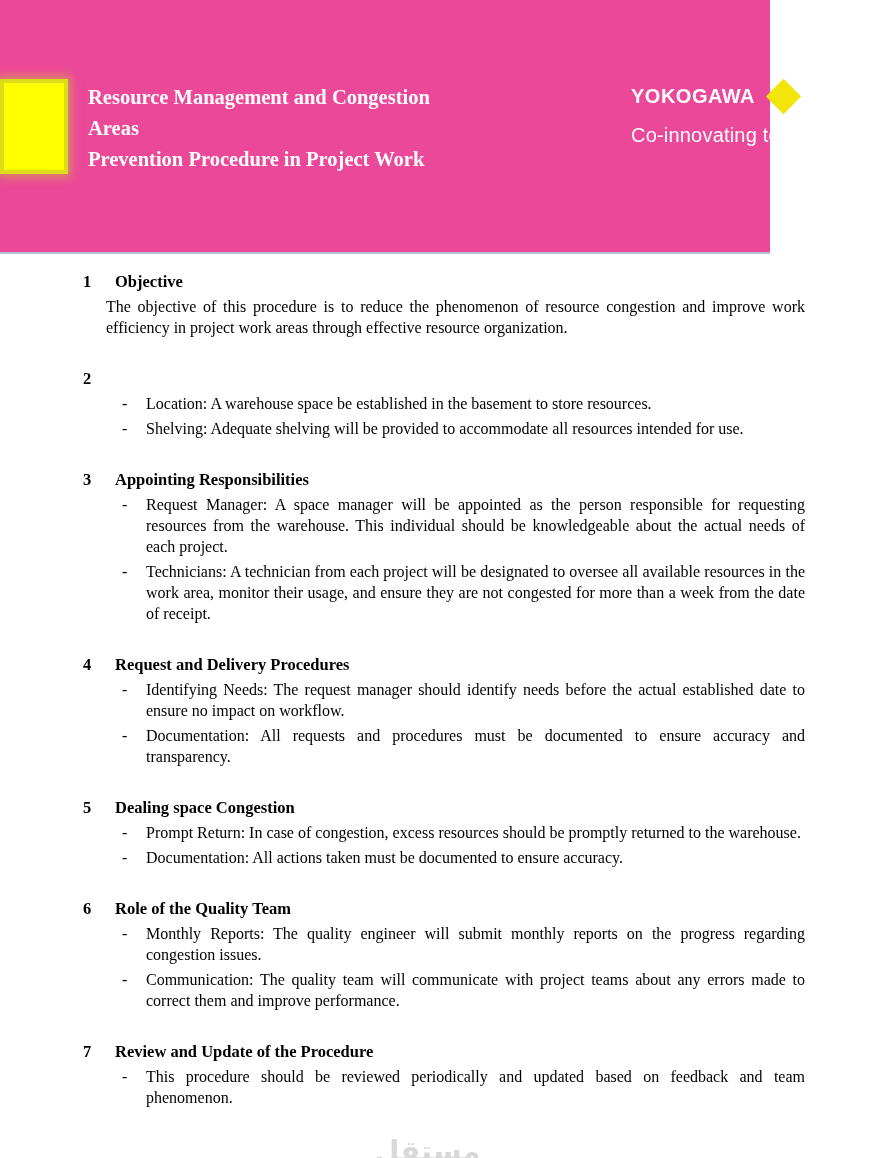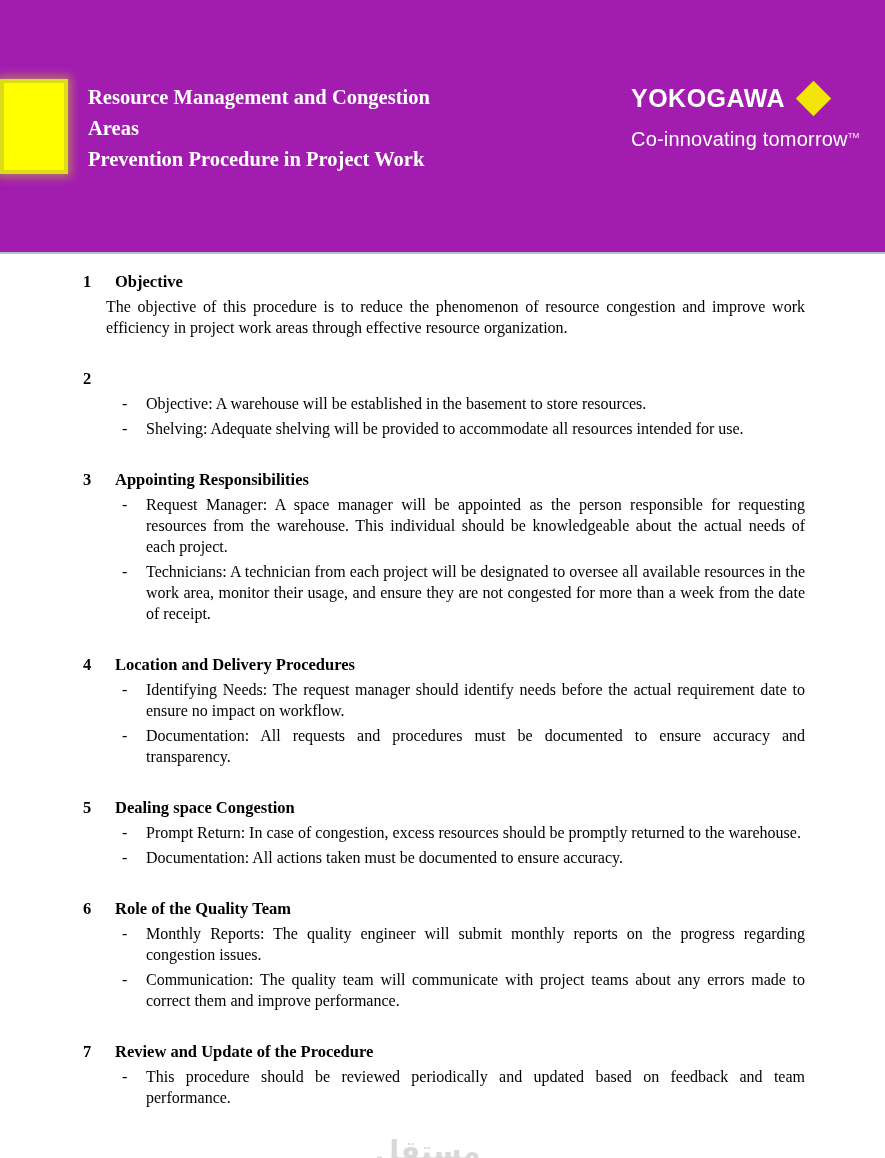--- a/index.html
+++ b/index.html
@@ -4,38 +4,38 @@
 <style>
   * { margin:0; padding:0; box-sizing:border-box; }
   html,body { background:#ffffff; }
   .page {
     position:relative; width:885px; height:1158px;
     background:#ffffff; overflow:hidden; color:#000;
     font-family:"Liberation Serif", serif;
   }
   
   .header {
-    position:absolute; top:0; left:0; width:885px; height:254px;
-    background:#a21caf; border-bottom:2px solid #b6c0d0;
+    position:absolute; top:0; left:0; width:770px; height:254px;
+    background:#ec4899; border-bottom:2px solid #b6c0d0;
   }
   .yellow-square {
     position:absolute; left:0; top:79px; width:68px; height:95px;
     background:#ffff00;
     border:4px solid rgba(214,214,30,0.85);
     box-shadow:0 0 9px 3px rgba(200,200,40,0.55);
   }
   .doc-title {
     position:absolute; left:88px; top:82px; width:430px;
     color:#ffffff; font-weight:bold; font-size:20.5px; line-height:31px;
   }
   .logo-area { position:absolute; left:631px; top:84px; width:250px; }
   .logo-row { display:flex; align-items:center; }
   .logo-text {
     color:#ffffff; font-family:"Liberation Sans", sans-serif;
-    font-weight:bold; font-size:25px; letter-spacing:0.5px;
+    font-weight:bold; font-size:20px; letter-spacing:0.5px;
     transform:scaleY(1.02); white-space:nowrap;
   }
   .logo-diamond {
     width:25px; height:25px; background:#F3E50A;
     transform:rotate(45deg); margin-left:16px; flex-shrink:0;
   }
   .tagline {
     margin-top:15px; color:#ffffff; white-space:nowrap;
     font-family:"Liberation Sans", sans-serif; font-size:20px; letter-spacing:0.2px;
   }
@@ -97,21 +97,21 @@
       </div>
       <div class="paragraph">The objective of this procedure is to reduce the phenomenon of resource congestion and improve work efficiency in project work areas through effective resource organization.</div>
     </div>
 
     <div class="section">
       <div class="sec-head">
         <span class="sec-num">2</span>
       </div>
       <div class="bullet">
         <span class="dash">-</span>
-        <span class="bullet-text">Objective: A warehouse will be established in the basement to store resources.</span>
+        <span class="bullet-text">Location: A warehouse space be established in the basement to store resources.</span>
       </div>
       <div class="bullet">
         <span class="dash">-</span>
         <span class="bullet-text">Shelving: Adequate shelving will be provided to accommodate all resources intended for use.</span>
       </div>
     </div>
 
     <div class="section">
       <div class="sec-head">
         <span class="sec-num">3</span>
@@ -123,25 +123,25 @@
       </div>
       <div class="bullet">
         <span class="dash">-</span>
         <span class="bullet-text">Technicians: A technician from each project will be designated to oversee all available resources in the work area, monitor their usage, and ensure they are not congested for more than a week from the date of receipt.</span>
       </div>
     </div>
 
     <div class="section">
       <div class="sec-head">
         <span class="sec-num">4</span>
-        <span>Location and Delivery Procedures</span>
+        <span>Request and Delivery Procedures</span>
       </div>
       <div class="bullet">
         <span class="dash">-</span>
-        <span class="bullet-text">Identifying Needs: The request manager should identify needs before the actual requirement date to ensure no impact on workflow.</span>
+        <span class="bullet-text">Identifying Needs: The request manager should identify needs before the actual established date to ensure no impact on workflow.</span>
       </div>
       <div class="bullet">
         <span class="dash">-</span>
         <span class="bullet-text">Documentation: All requests and procedures must be documented to ensure accuracy and transparency.</span>
       </div>
     </div>
 
     <div class="section">
       <div class="sec-head">
         <span class="sec-num">5</span>
@@ -172,21 +172,21 @@
       </div>
     </div>
 
     <div class="section">
       <div class="sec-head">
         <span class="sec-num">7</span>
         <span>Review and Update of the Procedure</span>
       </div>
       <div class="bullet">
         <span class="dash">-</span>
-        <span class="bullet-text">This procedure should be reviewed periodically and updated based on feedback and team performance.</span>
+        <span class="bullet-text">This procedure should be reviewed periodically and updated based on feedback and team phenomenon.</span>
       </div>
     </div>
 
   </div>
 
   <div class="watermark">
     <div class="watermark-ar">مستقل</div>
     <div class="watermark-site">mostaql.com</div>
   </div>
 

